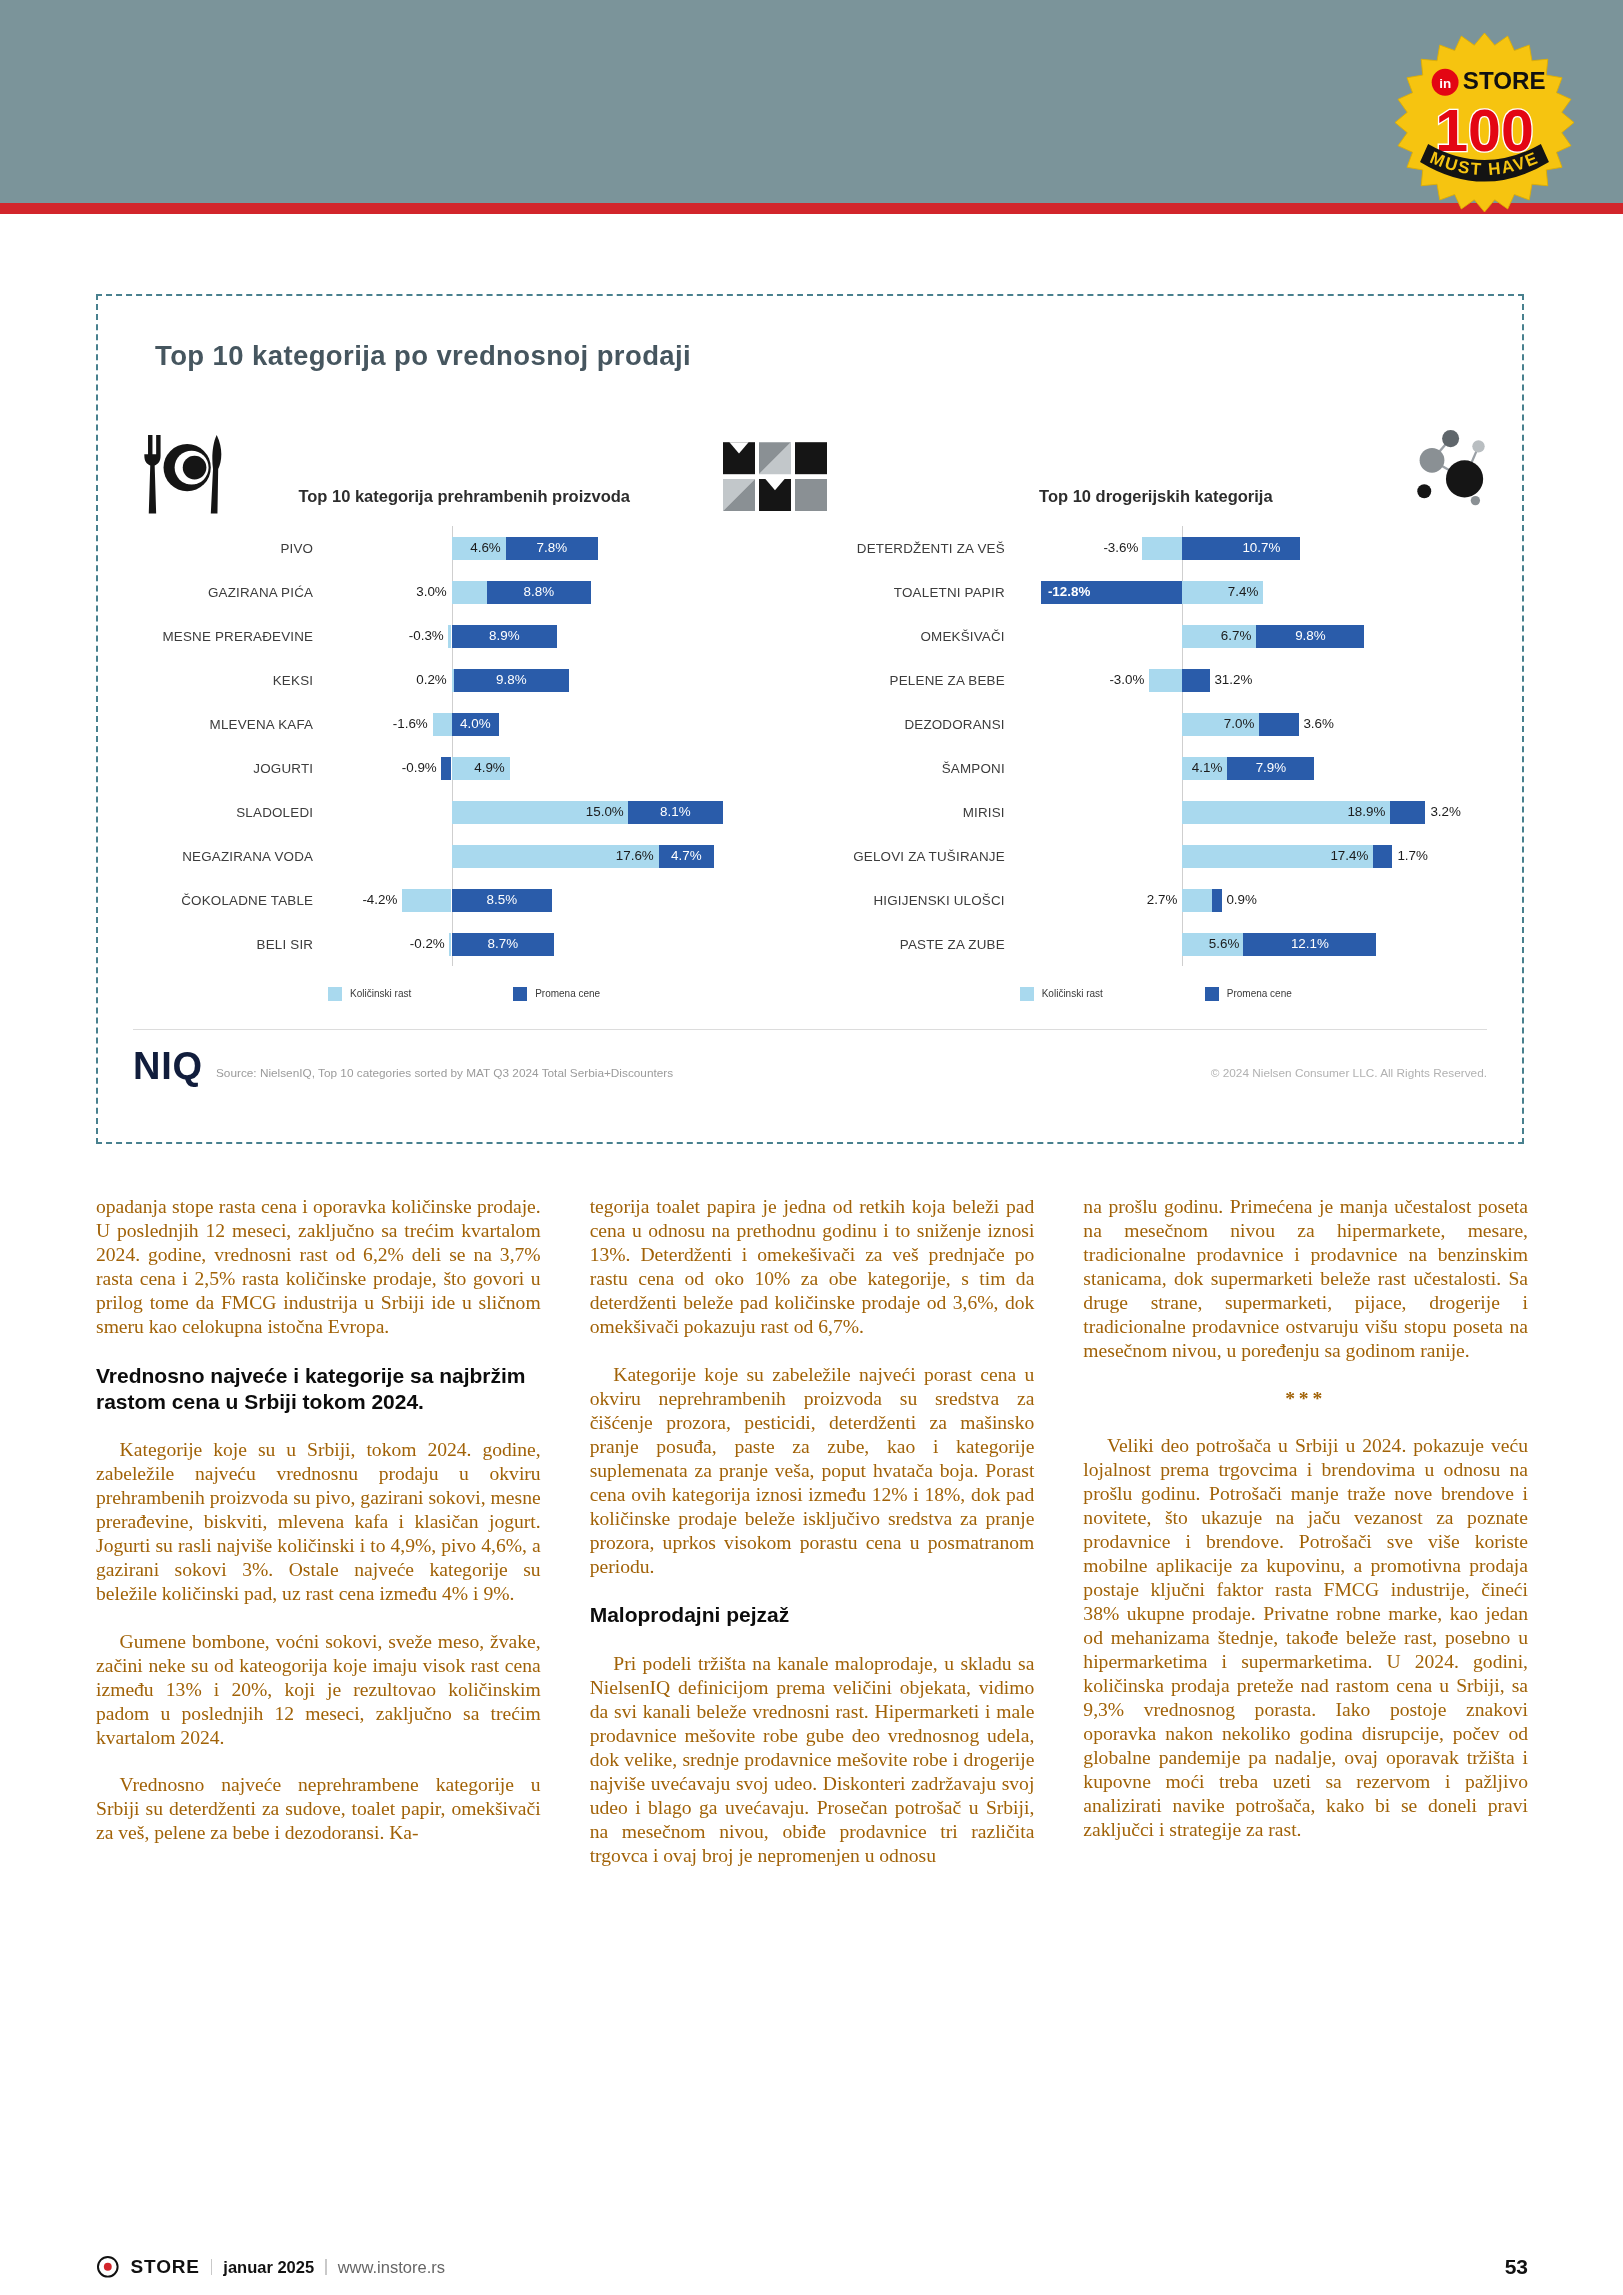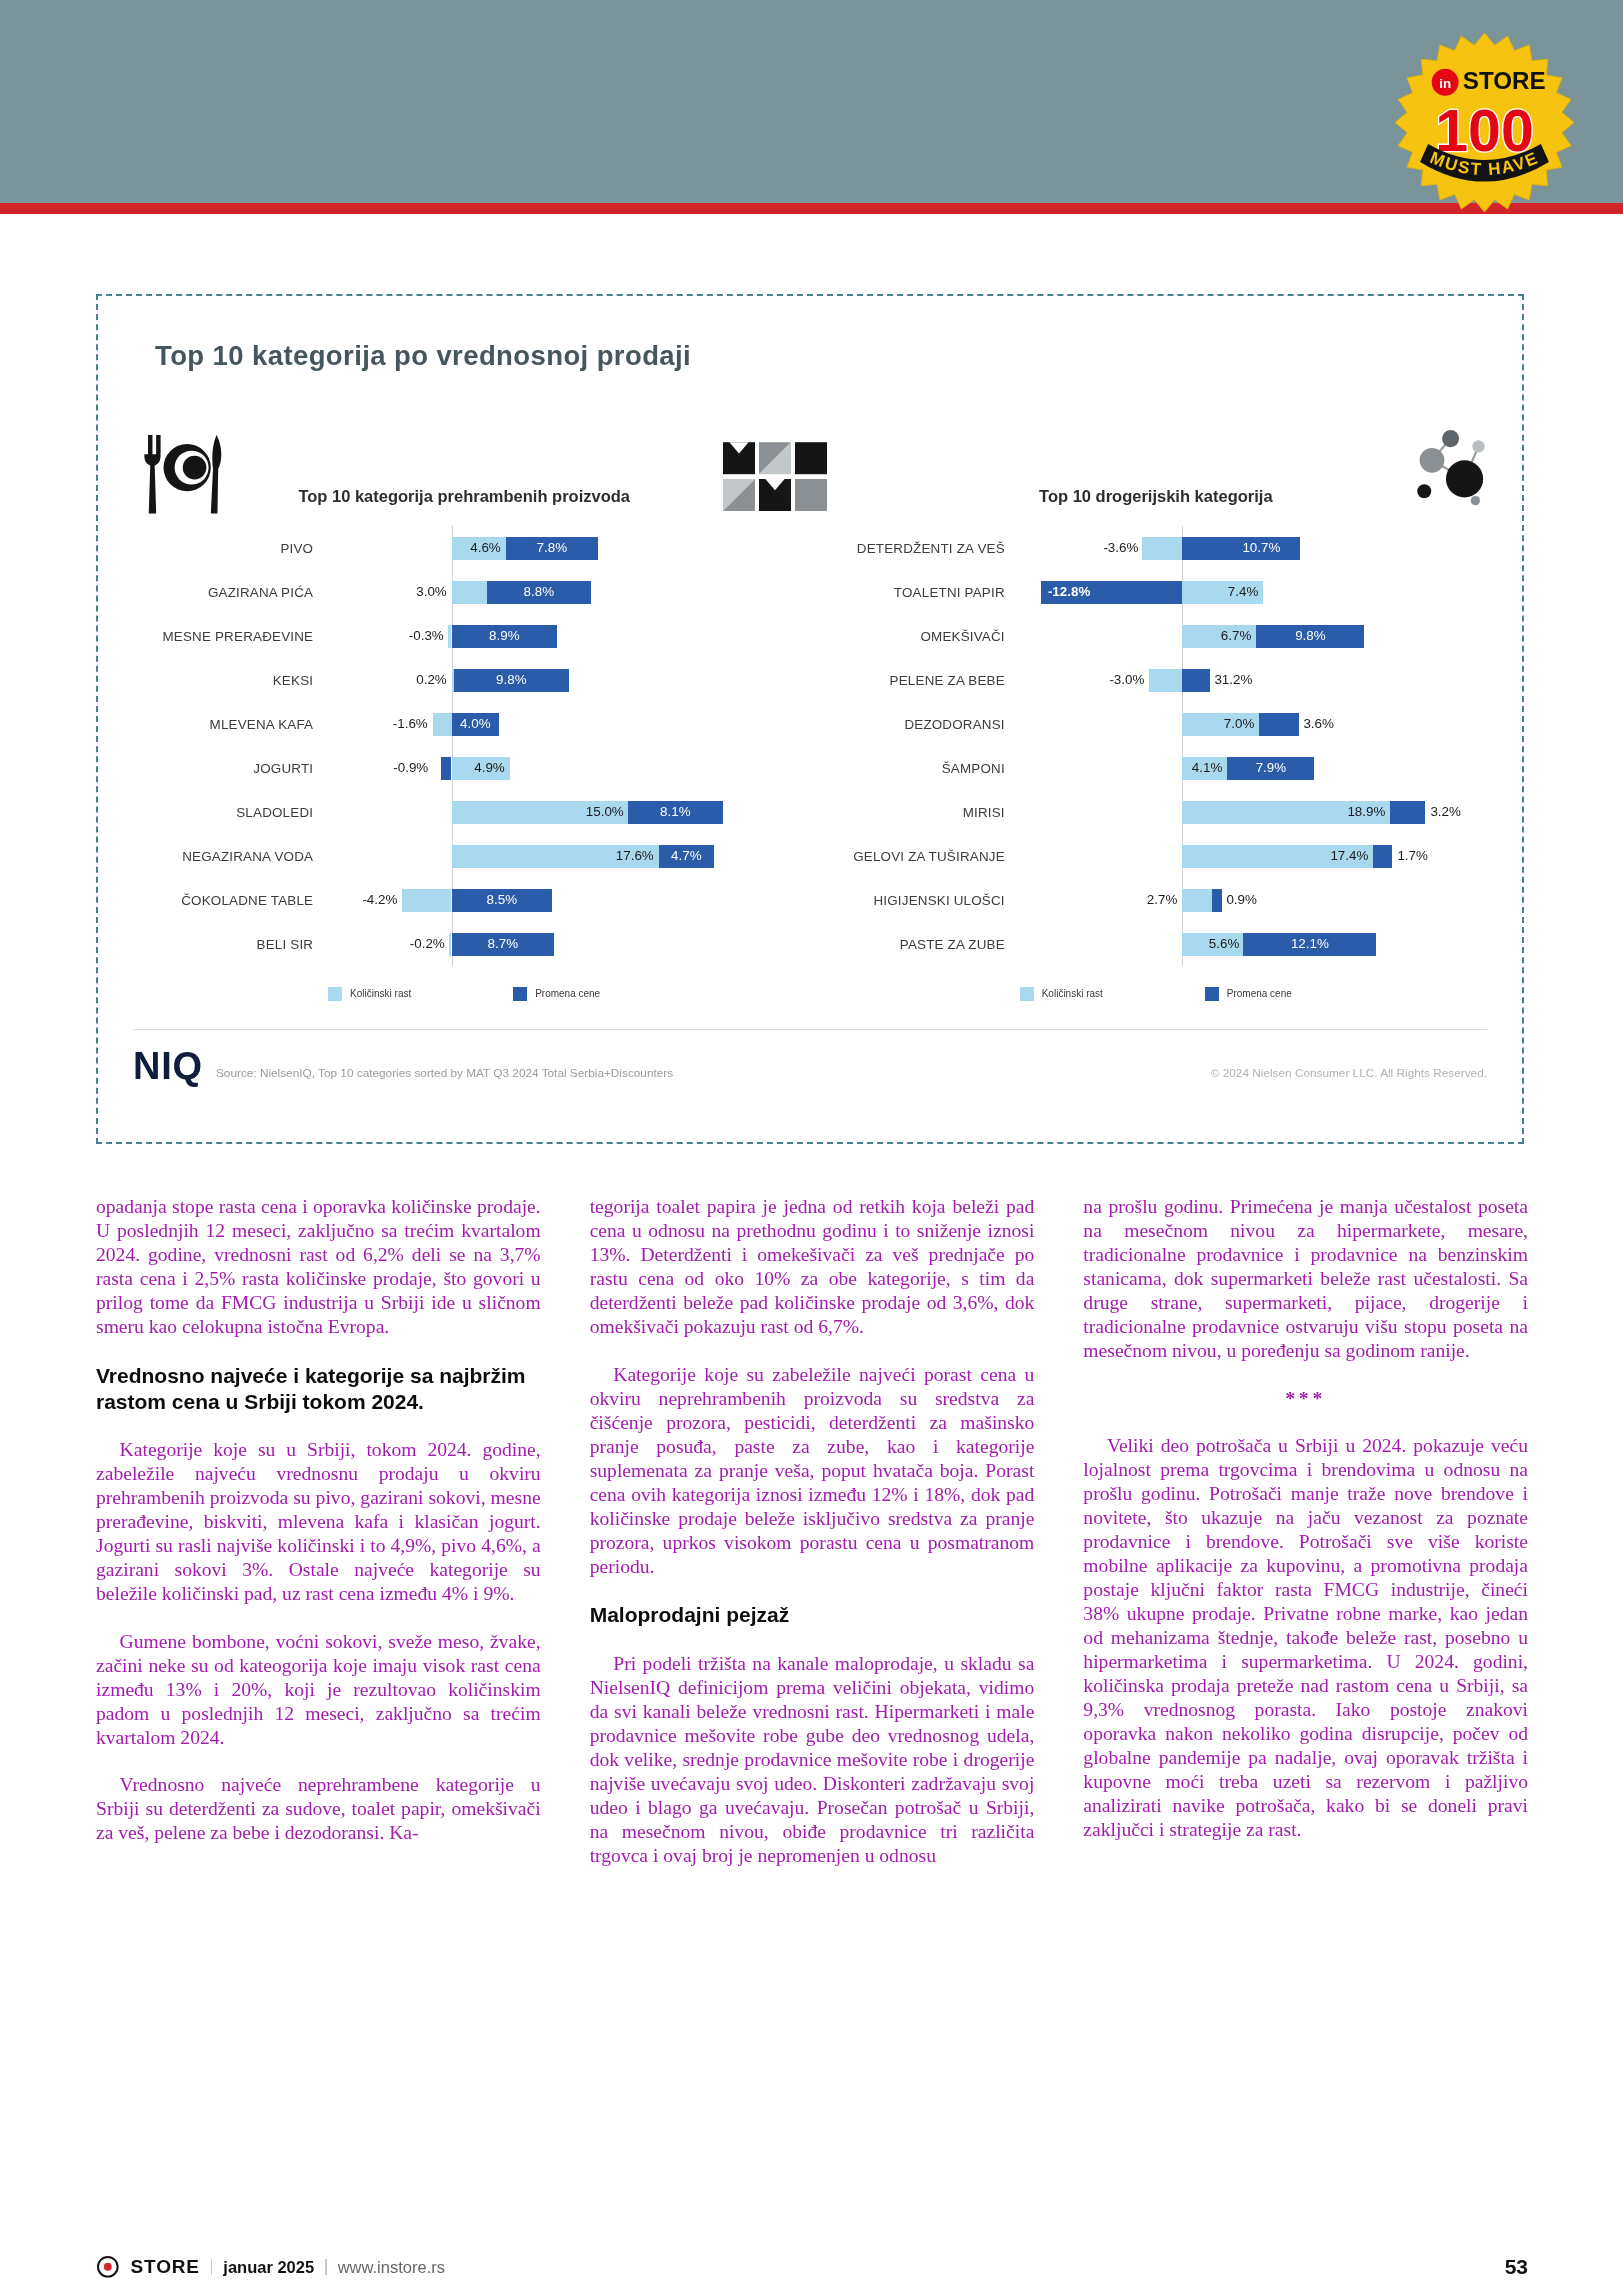--- a/index.html
+++ b/index.html
@@ -35,21 +35,21 @@
   .sw{width:14px;height:14px;display:inline-block}
 
   .niq-row{display:flex;justify-content:space-between;align-items:flex-end;margin:28px 35px 0;padding-top:17.3px;border-top:1.6px solid #dcdcdc}
   .niq-left{display:flex;align-items:flex-end;gap:13px}
   .niq-logo{font-size:38px;font-weight:800;color:#111d3c;letter-spacing:0.8px;line-height:1}
   .source{font-size:11.8px;color:#9b9b9b;padding-bottom:5.5px}
   .copyright{font-size:11.8px;color:#b2b2b2;padding-bottom:5.5px}
 
   .article{position:absolute;top:1195px;left:96px;width:1432px;height:1044px;display:flex;gap:49px;overflow:hidden}
   .col{flex:1;min-width:0}
-  .blk{font-family:"Liberation Serif",serif;font-size:19.6px;line-height:24px;color:#a21caf;text-align:justify}
+  .blk{font-family:"Liberation Serif",serif;font-size:19.6px;line-height:24px;color:#a16207;text-align:justify}
   .blk+.blk{margin-top:23.6px}
   .blk.p{text-indent:23.6px}
   .blk.h{font-family:"Liberation Sans",sans-serif;font-size:21px;line-height:26px;font-weight:bold;text-align:left;color:#0c0c0c}
   .blk.stars{text-align:center;font-weight:bold;letter-spacing:3.9px;text-indent:0}
 
   .footer{position:absolute;top:2255px;left:96px;width:1432px;display:flex;justify-content:space-between;align-items:center}
   .footer-left{display:flex;align-items:center;gap:11px}
   .f-brand{font-size:19px;font-weight:bold;letter-spacing:0.8px;color:#111}
   .f-sep{width:1.6px;height:15.7px;background:#c9c9c9}
   .f-date{font-size:16.5px;font-weight:bold;color:#111}
@@ -167,21 +167,21 @@
                 <div class="c-val" style="left: 126px; width: 47px; text-align: center; color: rgb(255, 255, 255);">4.0%</div>
               </div>
             </div>
             <div class="c-row">
               <div class="c-cat">JOGURTI</div>
               <div class="c-bars">
                 <div class="c-axis" style="left: 126px;"></div>
                 <div class="c-bar" style="background: rgb(169, 217, 238); left: 126px; width: 58px;"></div>
                 <div class="c-val" style="left: 132px; width: 47px; text-align: right;">4.9%</div>
                 <div class="c-bar" style="background: rgb(42, 92, 170); left: 115px; width: 10.6px;"></div>
-                <div class="c-val" style="left: 59px; width: 52px; text-align: center;">-0.9%</div>
+                <div class="c-val" style="left: 59px; width: 52px; text-align: right;">-0.9%</div>
               </div>
             </div>
             <div class="c-row">
               <div class="c-cat">SLADOLEDI</div>
               <div class="c-bars">
                 <div class="c-axis" style="left: 126px;"></div>
                 <div class="c-bar" style="background: rgb(169, 217, 238); left: 126px; width: 177px;"></div>
                 <div class="c-val" style="left: 251px; width: 47px; text-align: right;">15.0%</div>
                 <div class="c-bar" style="background: rgb(42, 92, 170); left: 302px; width: 95px;"></div>
                 <div class="c-val" style="left: 302px; width: 95px; text-align: center; color: rgb(255, 255, 255);">8.1%</div>

